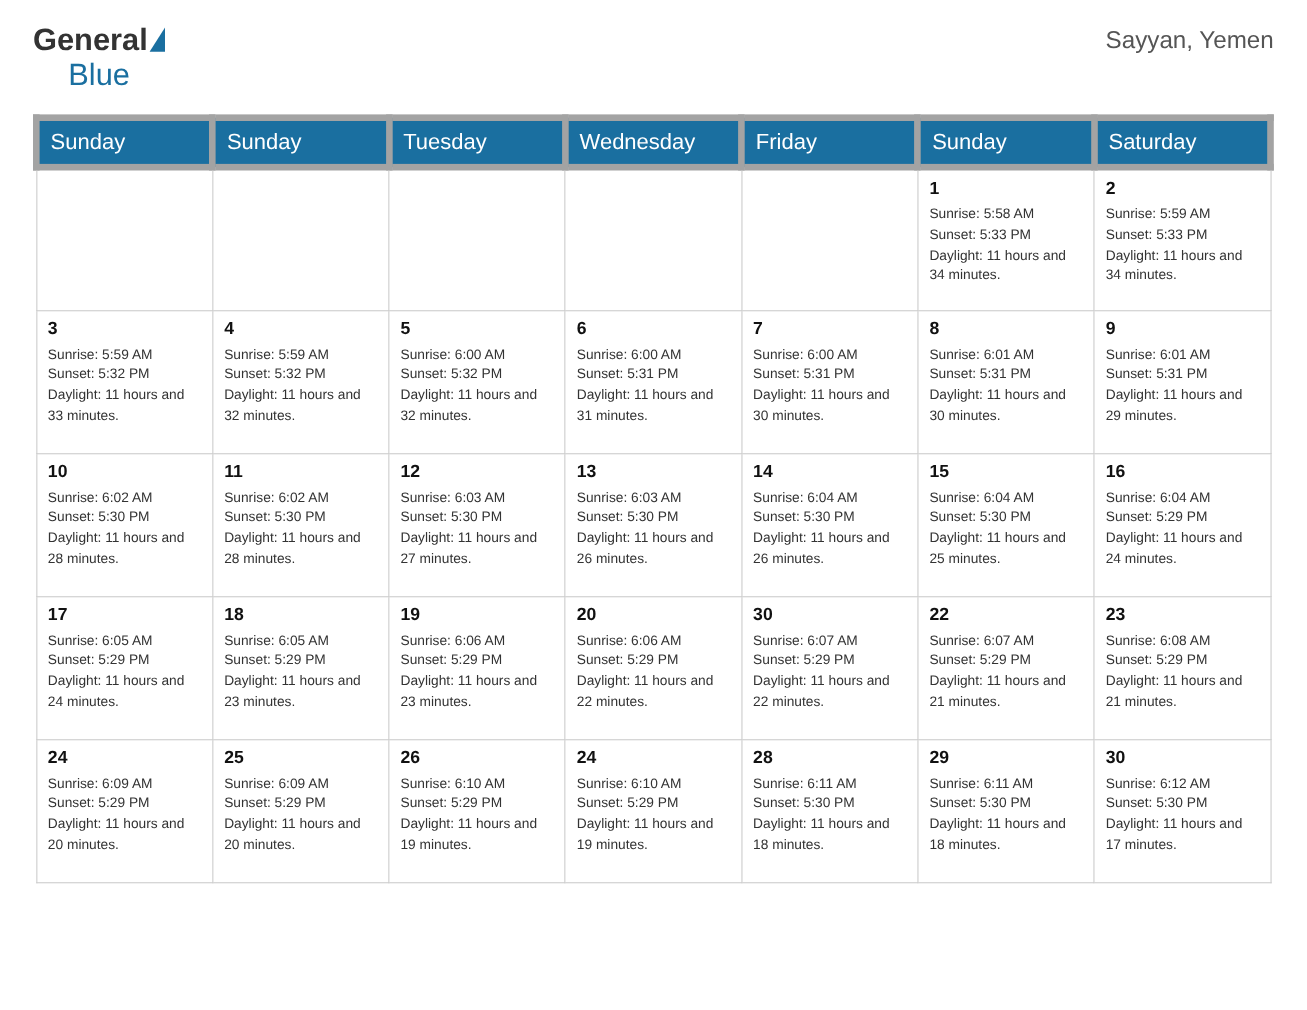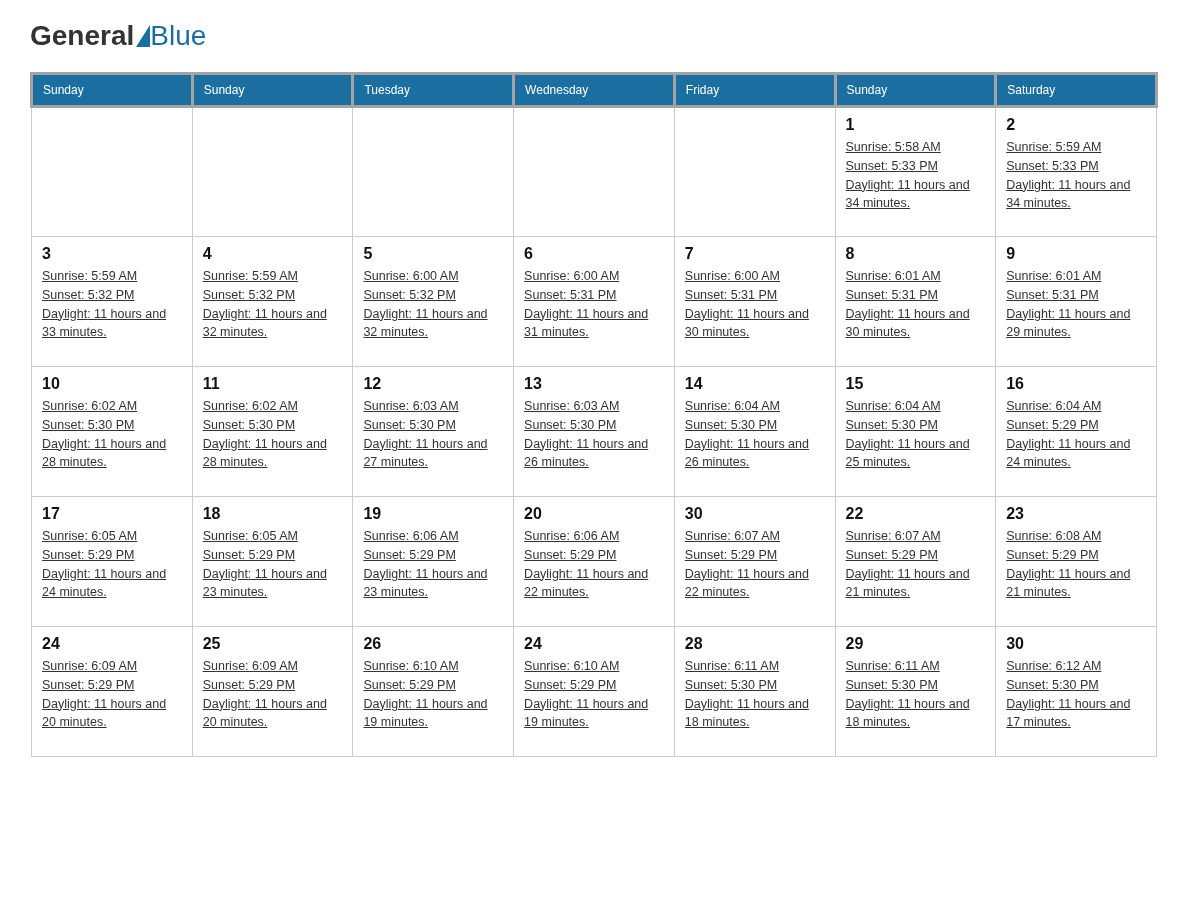--- a/index.html
+++ b/index.html
@@ -35,20 +35,21 @@
       margin-left: 2px;
       vertical-align: middle;
     }
     .logo-blue {
       font-size: 28px;
       font-weight: normal;
       color: #1a6fa0;
     }
     .logo-block {
       display: flex;
+      flex-direction: column;
       align-items: center;
     }
     .logo-top-row {
       display: flex;
       align-items: center;
     }
     #title-block {
       text-align: right;
     }
     #calendar-title {
@@ -63,25 +64,25 @@
       margin-top: 4px;
     }
     #calendar {
       width: 100%;
       border-collapse: collapse;
       table-layout: fixed;
     }
     #calendar thead tr th {
       background-color: #1a6fa0;
       color: #fff;
-      font-size: 12px;
+      font-size: 20px;
       font-weight: normal;
       padding: 8px 10px;
       text-align: left;
-      border: 3px solid #a3a3a3;
+      border: 6px solid #a3a3a3;
     }
     #calendar tbody tr td {
       vertical-align: top;
       padding: 8px 10px;
       border: 1px solid #ccc;
       font-size: 13px;
       color: #333;
       min-height: 90px;
       height: 130px;
     }
@@ -92,21 +93,20 @@
       font-size: 16px;
       font-weight: bold;
       color: #111;
       margin-bottom: 4px;
       display: block;
     }
     .day-info {
       font-size: 12.5px;
       color: #333;
       line-height: 1.5;
-      text-decoration: underline;
     }
     #calendar tbody tr:first-child td {
       border-top: 2px solid #1a6fa0;
     }
     #calendar tbody tr td:first-child {
       border-left: 1px solid #ccc;
     }
   </style>
 </head>
 <body>
@@ -115,20 +115,21 @@
   <div id="logo">
     <div class="logo-block">
       <div class="logo-top-row">
         <span class="logo-text-general">General</span>
         <span class="logo-triangle"></span>
       </div>
       <span class="logo-blue">Blue</span>
     </div>
   </div>
   <div id="title-block">
+    <div id="calendar-subtitle">Sayyan, Yemen</div>
   </div>
 </div>
 
 <table id="calendar">
   <thead>
     <tr>
     <th>Sunday</th>
         <th>Sunday</th>
         <th>Tuesday</th>
         <th>Wednesday</th>

